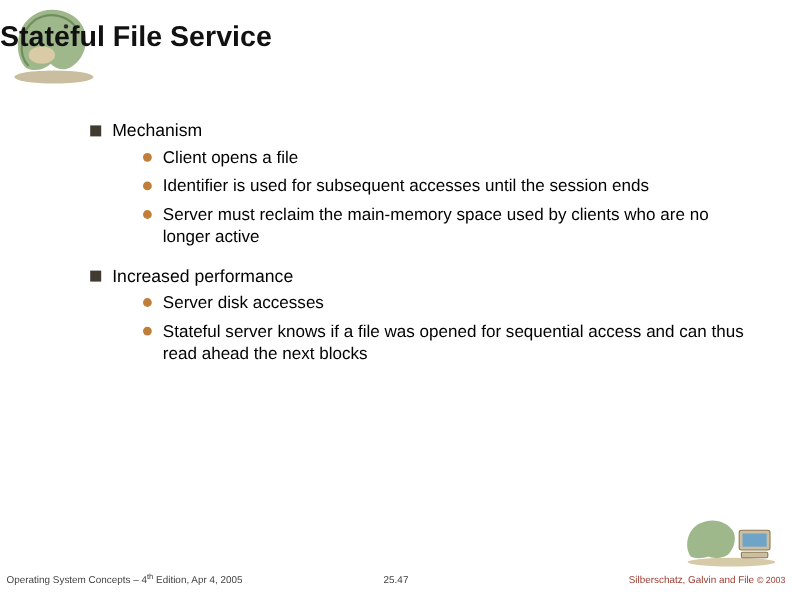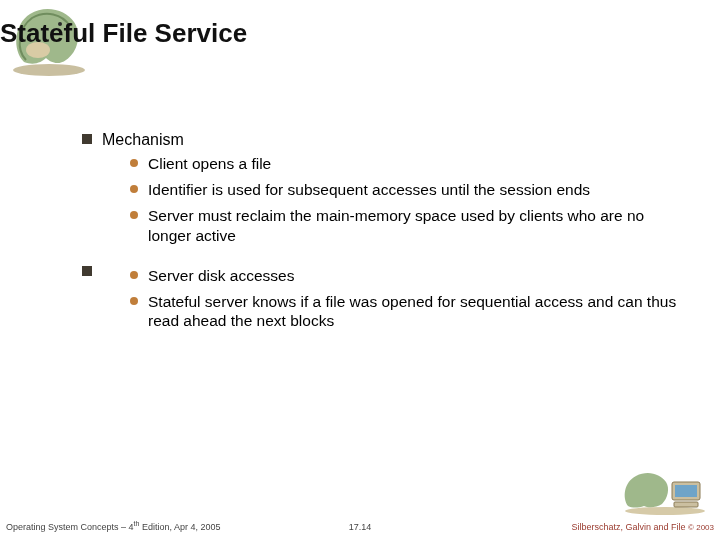--- a/index.html
+++ b/index.html
@@ -25,21 +25,20 @@
     font-weight: bold;
     font-size: 26px;
     color: #111;
   }
   .content {
     position: absolute;
     top: 110px; left: 82px; right: 40px;
     color: #000;
     font-size: 15.5px;
     line-height: 1.28;
-    margin-top: 20px;
   }
   .l1 {
     display: flex; margin-bottom: 4px;
   }
   .l1 + .l1 { margin-top: 10px; }
   .l1 .square {
     width: 10px; height: 10px; background: #403a30;
     flex: 0 0 auto; margin-top: 4px; margin-right: 10px;
   }
   .l1-head { font-size: 16px; }
@@ -105,20 +104,21 @@
             <span class="dot"></span>
             <div class="l2-text">Server must reclaim the main-memory space used by clients who are no longer active</div>
           </div>
         </div>
       </div>
     </div>
 
     <div class="l1">
       <span class="square"></span>
       <div style="flex:1">
+        <div class="l1-head">Increased performance</div>
         <div class="l2-list">
           <div class="l2">
             <span class="dot"></span>
             <div class="l2-text">Server disk accesses</div>
           </div>
           <div class="l2">
             <span class="dot"></span>
             <div class="l2-text">Stateful server knows if a file was opened for sequential access and can thus read ahead the next blocks</div>
           </div>
         </div>
@@ -134,19 +134,19 @@
       <rect x="52" y="14" width="28" height="18" rx="2" fill="#cbbfa0" stroke="#8a7a55"></rect>
       <rect x="55" y="17" width="22" height="12" fill="#6fa4c8"></rect>
       <rect x="54" y="34" width="24" height="5" rx="1" fill="#cbbfa0" stroke="#8a7a55"></rect>
     </svg>
   </div>
 
   <div class="footer">
     <span class="footer-left">
       <span>Operating System Concepts – 4</span><sup>th</sup><span> Edition, Apr 4, 2005</span>
     </span>
-    <span class="footer-center">17.14</span>
+    <span class="footer-center">25.47</span>
     <span class="footer-right">
       <span>Silberschatz, Galvin and File </span><span class="copy">© 2003</span>
     </span>
   </div>
 
 </div>
 
 </body></html>

